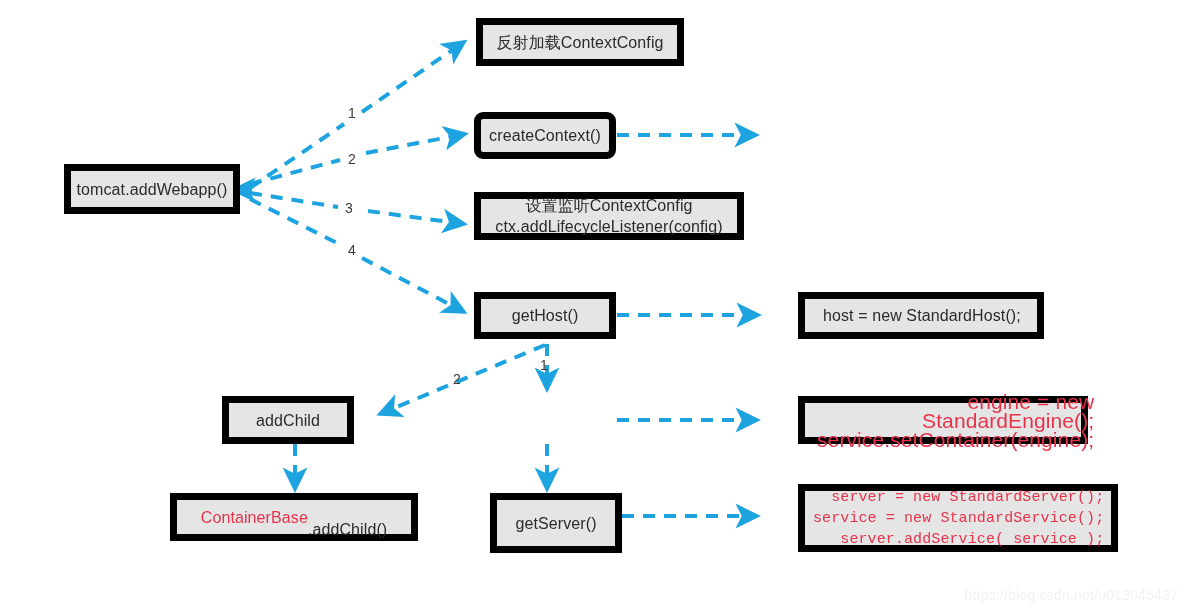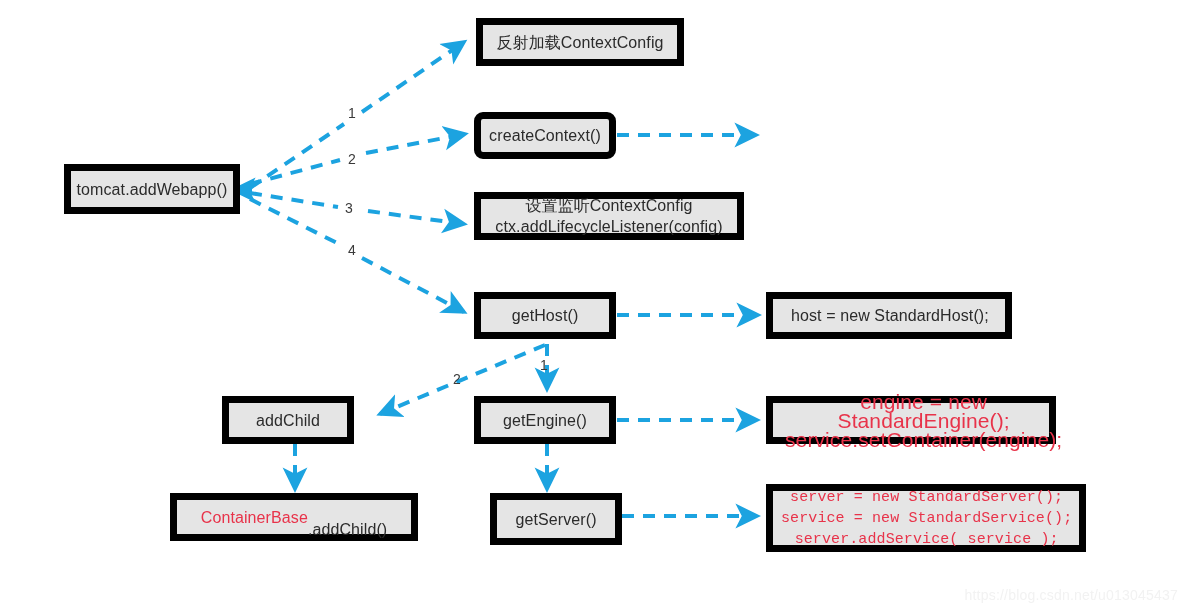--- a/index.html
+++ b/index.html
@@ -36,22 +36,23 @@
     align-items: center;
     justify-content: center;
     text-align: center;
     font-size: 16px;
     line-height: 21px;
     letter-spacing: 0.1px;
     white-space: pre-line;
   }
   .node.left-align {
     justify-content: flex-start;
-    text-align: center;
+    text-align: right;
     padding-left: 8px;
+    margin-left: 32px;
   }
   .node.red {
     color: #e8334a;
   }
   .node .blk {
     color: #2b2b2b;
     margin-top: 24px;
   }
   .edge-label {
     position: absolute;
@@ -169,34 +170,31 @@
   </div>
 
   <div class="node left-align" style="left:766px; top:292px; width:246px; height:47px; padding-left:18px;">
     <span>host = new StandardHost();</span>
   </div>
 
   <div class="node" style="left:222px; top:396px; width:132px; height:48px;">
     <span>addChild</span>
   </div>
 
-  <div class="node" style="left:474px; top:396px; width:142px; height:48px;">
-    <span>getEngine()</span>
-  </div>
 
   <div class="node red left-align" style="left:766px; top:396px; width:290px; height:48px; padding-left:12px; font-size:21px; line-height:19px;">
     <span>engine = new StandardEngine();
    service.setContainer(engine);</span>
   </div>
 
   <div class="node" style="left:170px; top:493px; width:248px; height:48px;">
     <span class="red" style="color:#e8334a;">ContainerBase</span><span class="blk">.addChild()</span>
   </div>
 
-  <div class="node" style="left:490px; top:493px; width:132px; height:52px;">
+  <div class="node" style="left:490px; top:493px; width:132px; height:60px;">
     <span>getServer()</span>
   </div>
 
   <div class="node red left-align" style="left:766px; top:484px; width:320px; height:68px; padding-left:8px; font-size:15px; line-height:21px;font-family:Liberation Mono, monospace;">
     <span>server = new StandardServer();
 service = new StandardService();
 server.addService( service );</span>
   </div>
 
   <div class="edge-label" style="left:348px; top:106px;">

